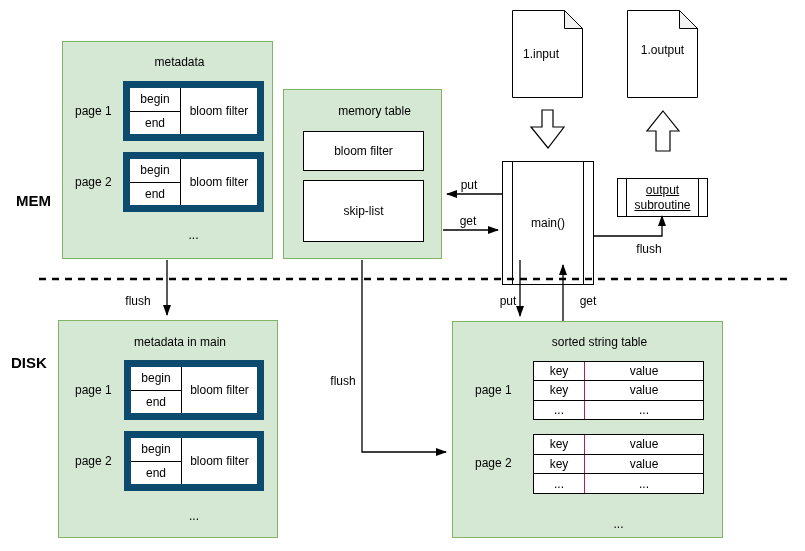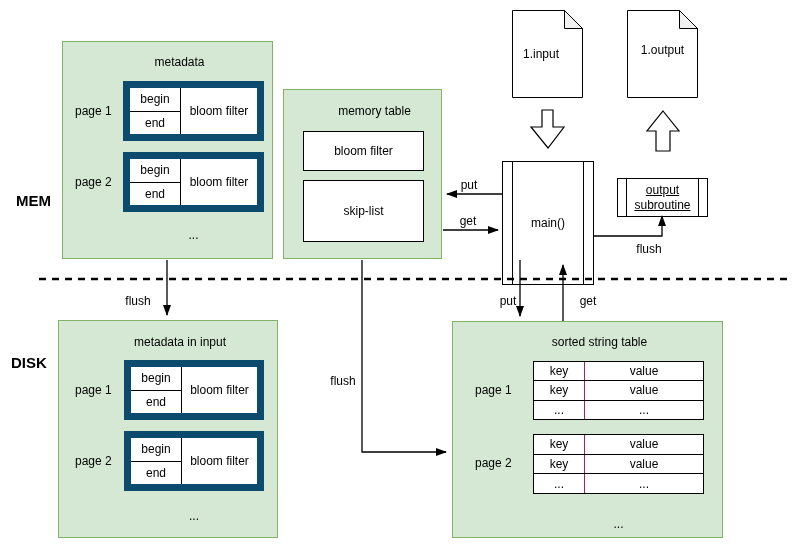--- a/index.html
+++ b/index.html
@@ -87,21 +87,21 @@
     <div class="box-title" style="top:14px;">memory table</div>
     <div class="white-box" style="left:19px; top:41px; width:121px; height:40px;">
       <span>bloom filter</span>
     </div>
     <div class="white-box" style="left:19px; top:90px; width:121px; height:62px;">
       <span>skip-list</span>
     </div>
   </div>
 
   <div class="green-box" style="left: 58px; top: 320px; width: 220px; height: 218px; background: rgb(213, 232, 212); border-color: rgb(130, 179, 102);">
-    <div class="box-title" style="top:14px;">metadata in input</div>
+    <div class="box-title" style="top:14px;">metadata in main</div>
     <div class="page-label" style="left:16px; top:62px;">page 1</div>
     <div class="meta-table" style="left:65px; top:39px; width:140px; height:60px;">
       <div class="meta-left">
         <div class="meta-cell first">begin</div>
         <div class="meta-cell">end</div>
       </div>
       <div class="meta-bloom">bloom filter</div>
     </div>
     <div class="page-label" style="left:16px; top:133px;">page 2</div>
     <div class="meta-table" style="left:65px; top:110px; width:140px; height:60px;">

